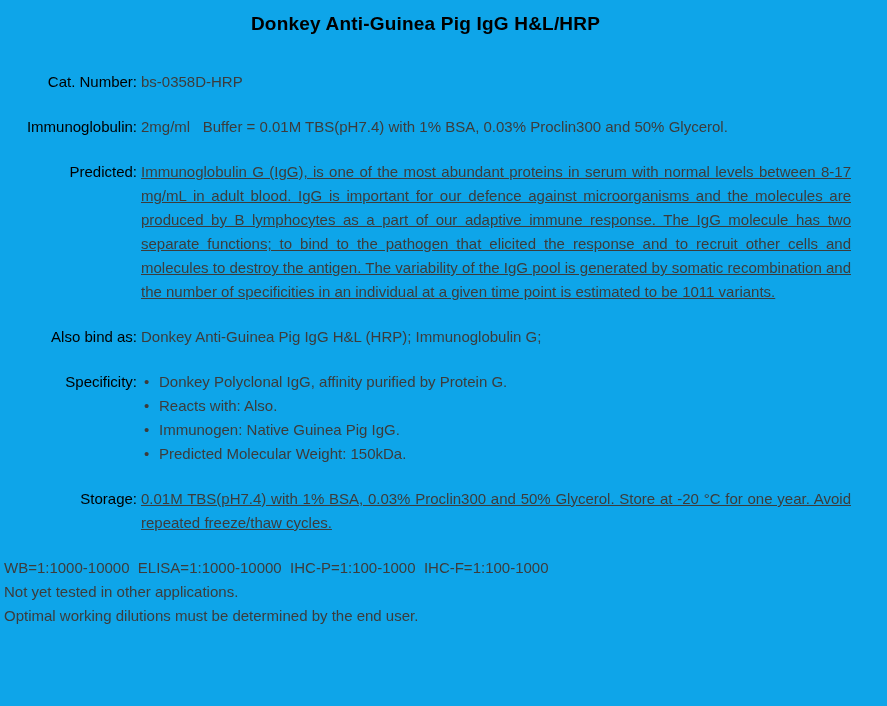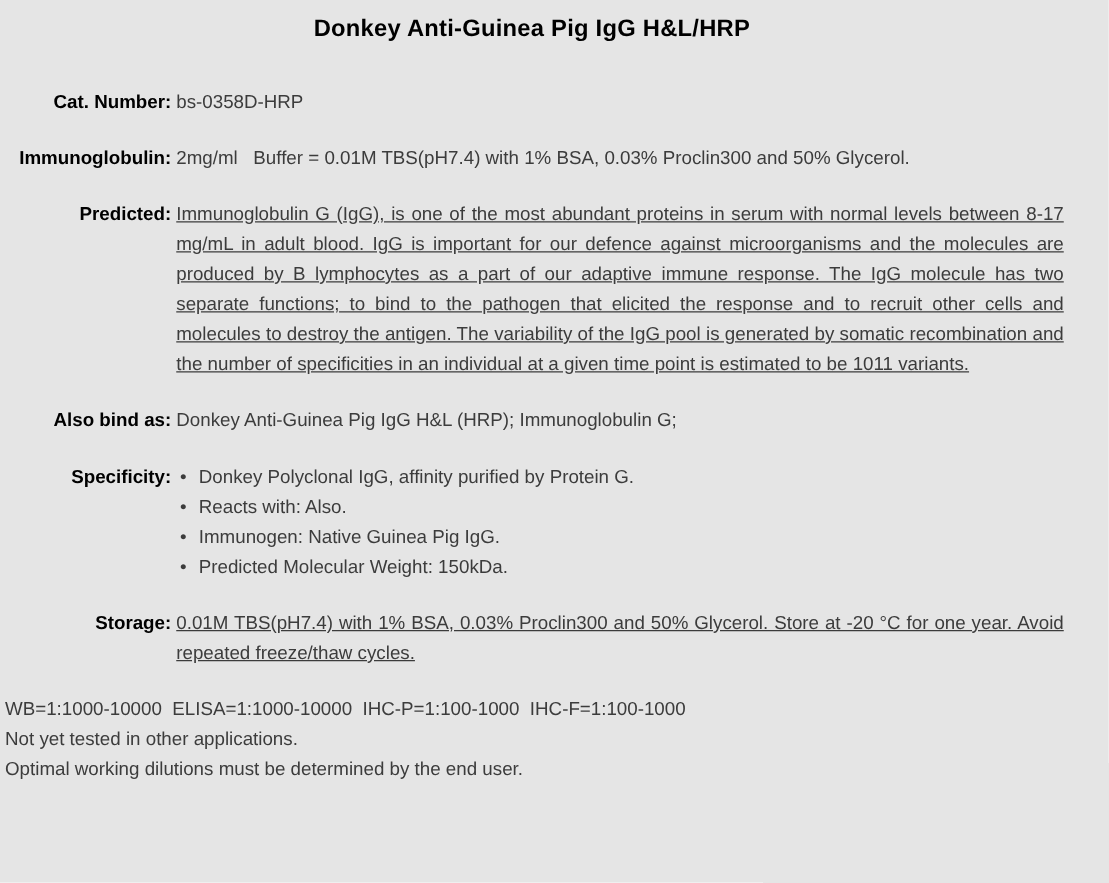--- a/index.html
+++ b/index.html
@@ -8,21 +8,21 @@
     width: 887px;
     height: 706px;
     font-family: "Liberation Sans", sans-serif;
     color: #3c3c3c;
     overflow: hidden;
   }
   .page {
     width: 887px;
     height: 706px;
     padding: 12px 36px 10px 0;
-    background: #e5e5e5;
+    background: #0ea5e9;
   }
   .title {
     font-size: 19px;
     font-weight: bold;
     color: #000000;
     text-align: center;
     line-height: 24px;
     margin-bottom: 34px;
     letter-spacing: 0.2px;
   }
@@ -30,21 +30,21 @@
     display: flex;
     align-items: flex-start;
     margin-bottom: 21px;
     font-size: 15px;
     line-height: 24px;
   }
   .label {
     flex: 0 0 137px;
     width: 137px;
     text-align: right;
-    font-weight: bold;
+    font-weight: normal;
     color: #000000;
   }
   .value {
     flex: 1 1 auto;
     margin-left: 4px;
     color: #3c3c3c;
   }
   .value-pre { white-space: pre-wrap; }
   .value-justify { text-align: justify; text-decoration: underline; }
   ul.spec-list { list-style: none; }

